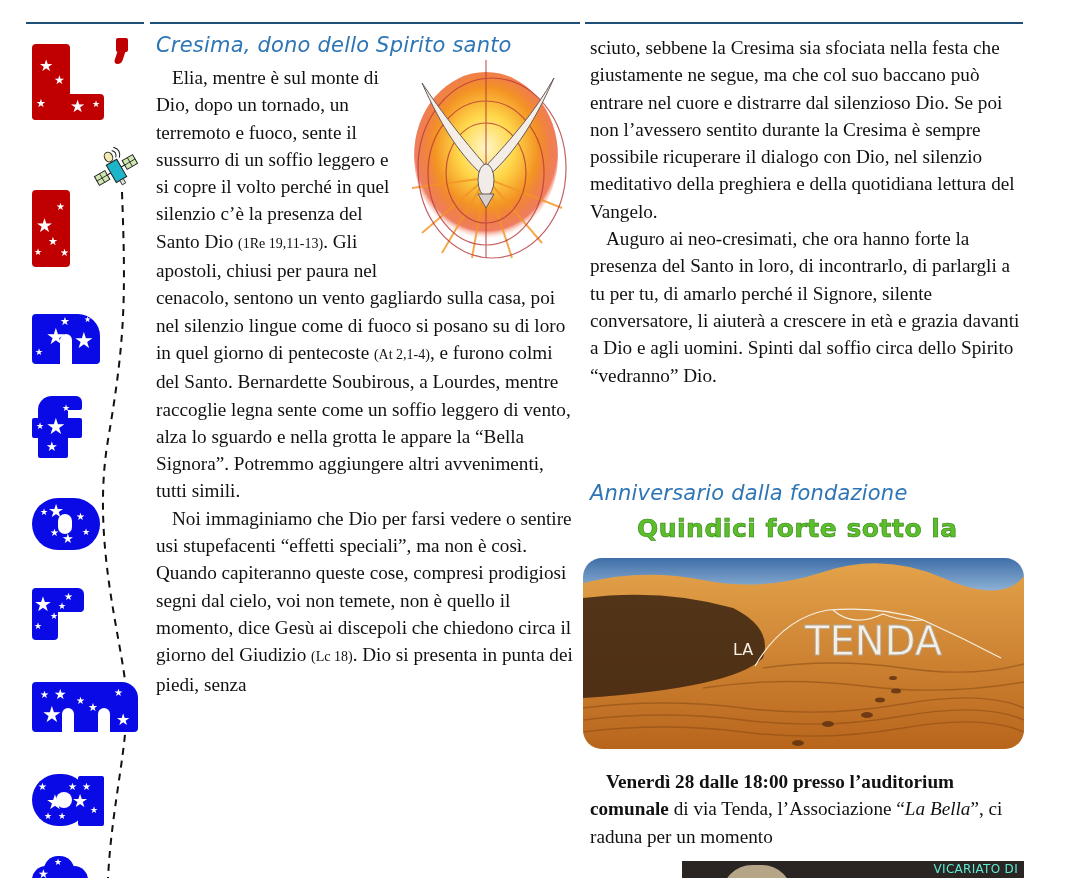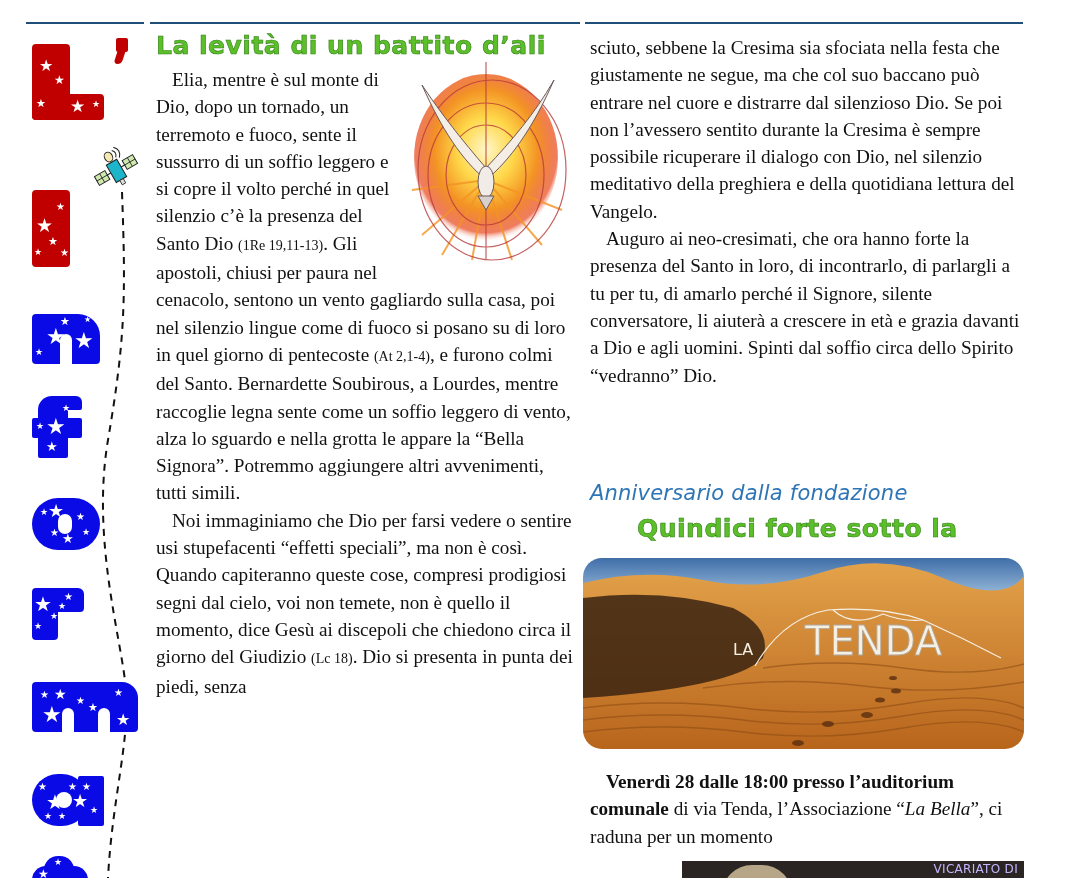--- a/index.html
+++ b/index.html
@@ -37,21 +37,21 @@
 
   
   .col3 { position: absolute; left: 590px; top: 34px; width: 430px; }
   .col3 .body-text p.cont { text-indent: 0; }
   .sec2-kicker { position: absolute; left: 590px; top: 478px; }
   .sec2-headline { position: absolute; left: 637px; top: 513px; }
   .tenda-img { position: absolute; left: 583px; top: 558px; width: 441px; height: 191px; overflow: hidden; border-radius: 19px; }
   .event-text { position: absolute; left: 590px; top: 768px; width: 430px; font-size: 19.2px; line-height: 27.3px; }
   .event-text b { font-weight: bold; }
   .bottom-img { position: absolute; left: 682px; top: 861px; width: 342px; height: 17px; background: #2a2522; overflow: hidden; }
-  .bottom-img .lbl { position: absolute; right: 6px; top: 1px; color: #c4b5fd; font-family: "DejaVu Sans", sans-serif; font-size: 12px; letter-spacing: 0.3px; }
+  .bottom-img .lbl { position: absolute; right: 6px; top: 1px; color: #5eead4; font-family: "DejaVu Sans", sans-serif; font-size: 12px; letter-spacing: 0.3px; }
 </style>
 </head>
 <body>
 
 <div class="rule" style="left:26px;width:118px;"></div>
 <div class="rule" style="left:150px;width:430px;"></div>
 <div class="rule" style="left:585px;width:438px;"></div>
 
 <div class="masthead">
 
@@ -181,21 +181,21 @@
 
   <div style="position:absolute;left:32px;top:856px;width:60px;height:22px;overflow:hidden;">
     <div class="blk blue" style="left:12px;top:0;width:30px;height:30px;border-radius:14px 14px 0 0;"></div>
     <div class="blk blue" style="left:0;top:10px;width:56px;height:30px;border-radius:14px 14px 0 0;"></div>
     <span class="star" style="left:22px;top:2px;font-size:9px;">★</span>
     <span class="star" style="left:6px;top:12px;font-size:12px;">★</span>
   </div>
 </div>
 
 <div class="col2">
-  <div class="headline">La levità di un battito d’ali</div>
+  <div class="kicker">Cresima, dono dello Spirito santo</div>
   <div class="body-text" style="margin-top:4px;">
     <div class="float-img">
       <svg width="168" height="205" viewBox="0 0 168 205">
         <defs>
           <radialGradient id="sun" cx="50%" cy="45%" r="55%">
             <stop offset="0%" stop-color="#fff6c8"></stop>
             <stop offset="35%" stop-color="#ffd84a"></stop>
             <stop offset="65%" stop-color="#f39424"></stop>
             <stop offset="90%" stop-color="#e8461c" stop-opacity="0.7"></stop>
             <stop offset="100%" stop-color="#ffffff" stop-opacity="0"></stop>

